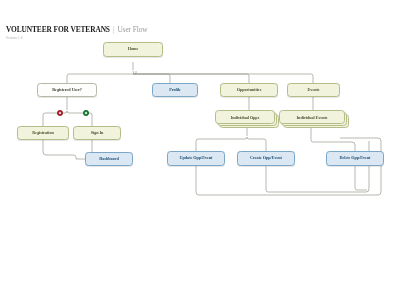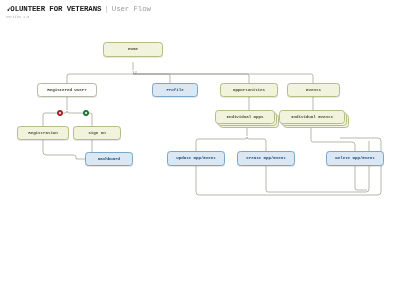--- a/index.html
+++ b/index.html
@@ -5,21 +5,21 @@
   html, body {
     margin: 0;
     padding: 0;
     background: #ffffff;
   }
   #page {
     position: relative;
     width: 400px;
     height: 205px;
     background: #ffffff;
-    font-family: Liberation Mono, monospace;
+    font-family: Liberation Serif, serif;
     overflow: hidden;
     border-radius: 29px;
   }
 
   
   #header {
     position: absolute;
     left: 6px;
     top: 5px;
     white-space: nowrap;
@@ -36,20 +36,21 @@
     letter-spacing: -0.1px;
   }
   .title-sep {
     font-size: 7.4px;
     color: #b9b9b9;
   }
   .title-sub {
     font-size: 7.4px;
     color: #9b9b9b;
     letter-spacing: -0.1px;
+    margin-top: 20px;
   }
   .version {
     font-size: 3.4px;
     color: #a8a8a8;
     margin-top: 1.5px;
     letter-spacing: 0.1px;
   }
 
   
   #wires {

